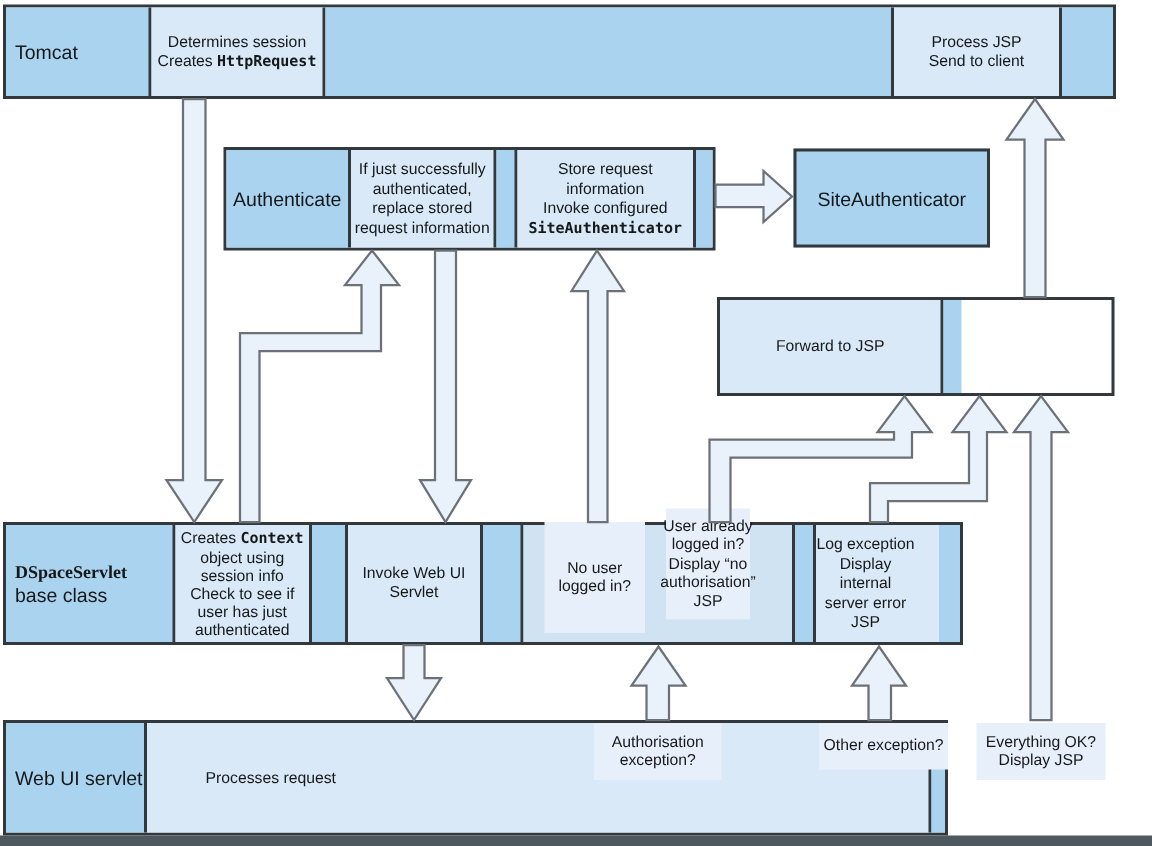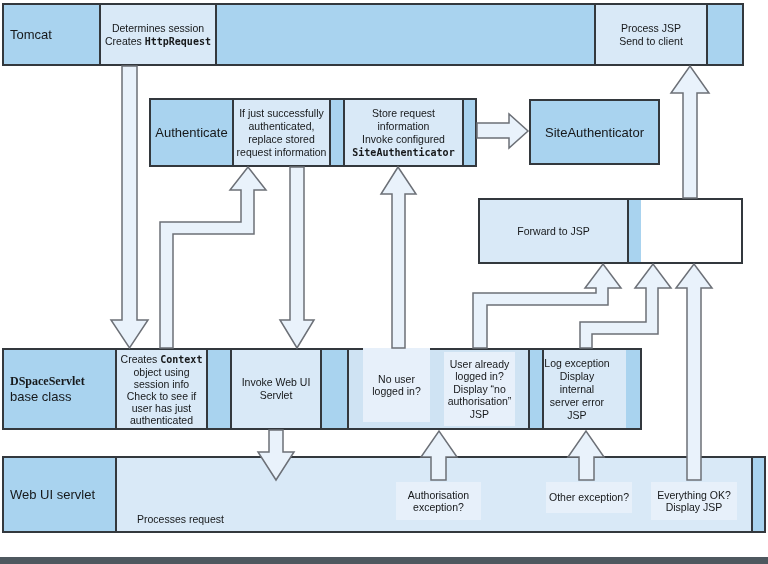--- a/index.html
+++ b/index.html
@@ -117,31 +117,31 @@
       <div class="logstrip"></div>
     </div>
   </div>
 
   <div class="float" style="left:363px;top:348px;width:67px;height:74px">
     <div class="txt">
       <div>No user</div>
       <div>logged in?</div>
     </div>
   </div>
-  <div class="float" style="left:444px;top:352px;width:71px;height:74px">
+  <div class="float" style="left:444px;top:339px;width:56px;height:74px">
     <div class="txt">
       <div>User already</div>
       <div>logged in?</div>
       <div>Display “no</div>
       <div>authorisation”</div>
       <div>JSP</div>
     </div>
   </div>
 
-  <div class="bar" style="left:2px;top:456px;width:764px;height:77px">
+  <div class="bar" style="left:2px;top:480px;width:630px;height:77px">
     <div class="seg med label13 leftpad" style="width:113px">Web UI servlet</div>
     <div class="seg light" style="width:636px"></div>
     <div class="seg med" style="width:11px"></div>
   </div>
   <div id="processes">Processes request</div>
 
   <div class="float" style="left:396px;top:482px;width:85px;height:38px">
     <div class="txt">
       <div>Authorisation</div>
       <div>exception?</div>

